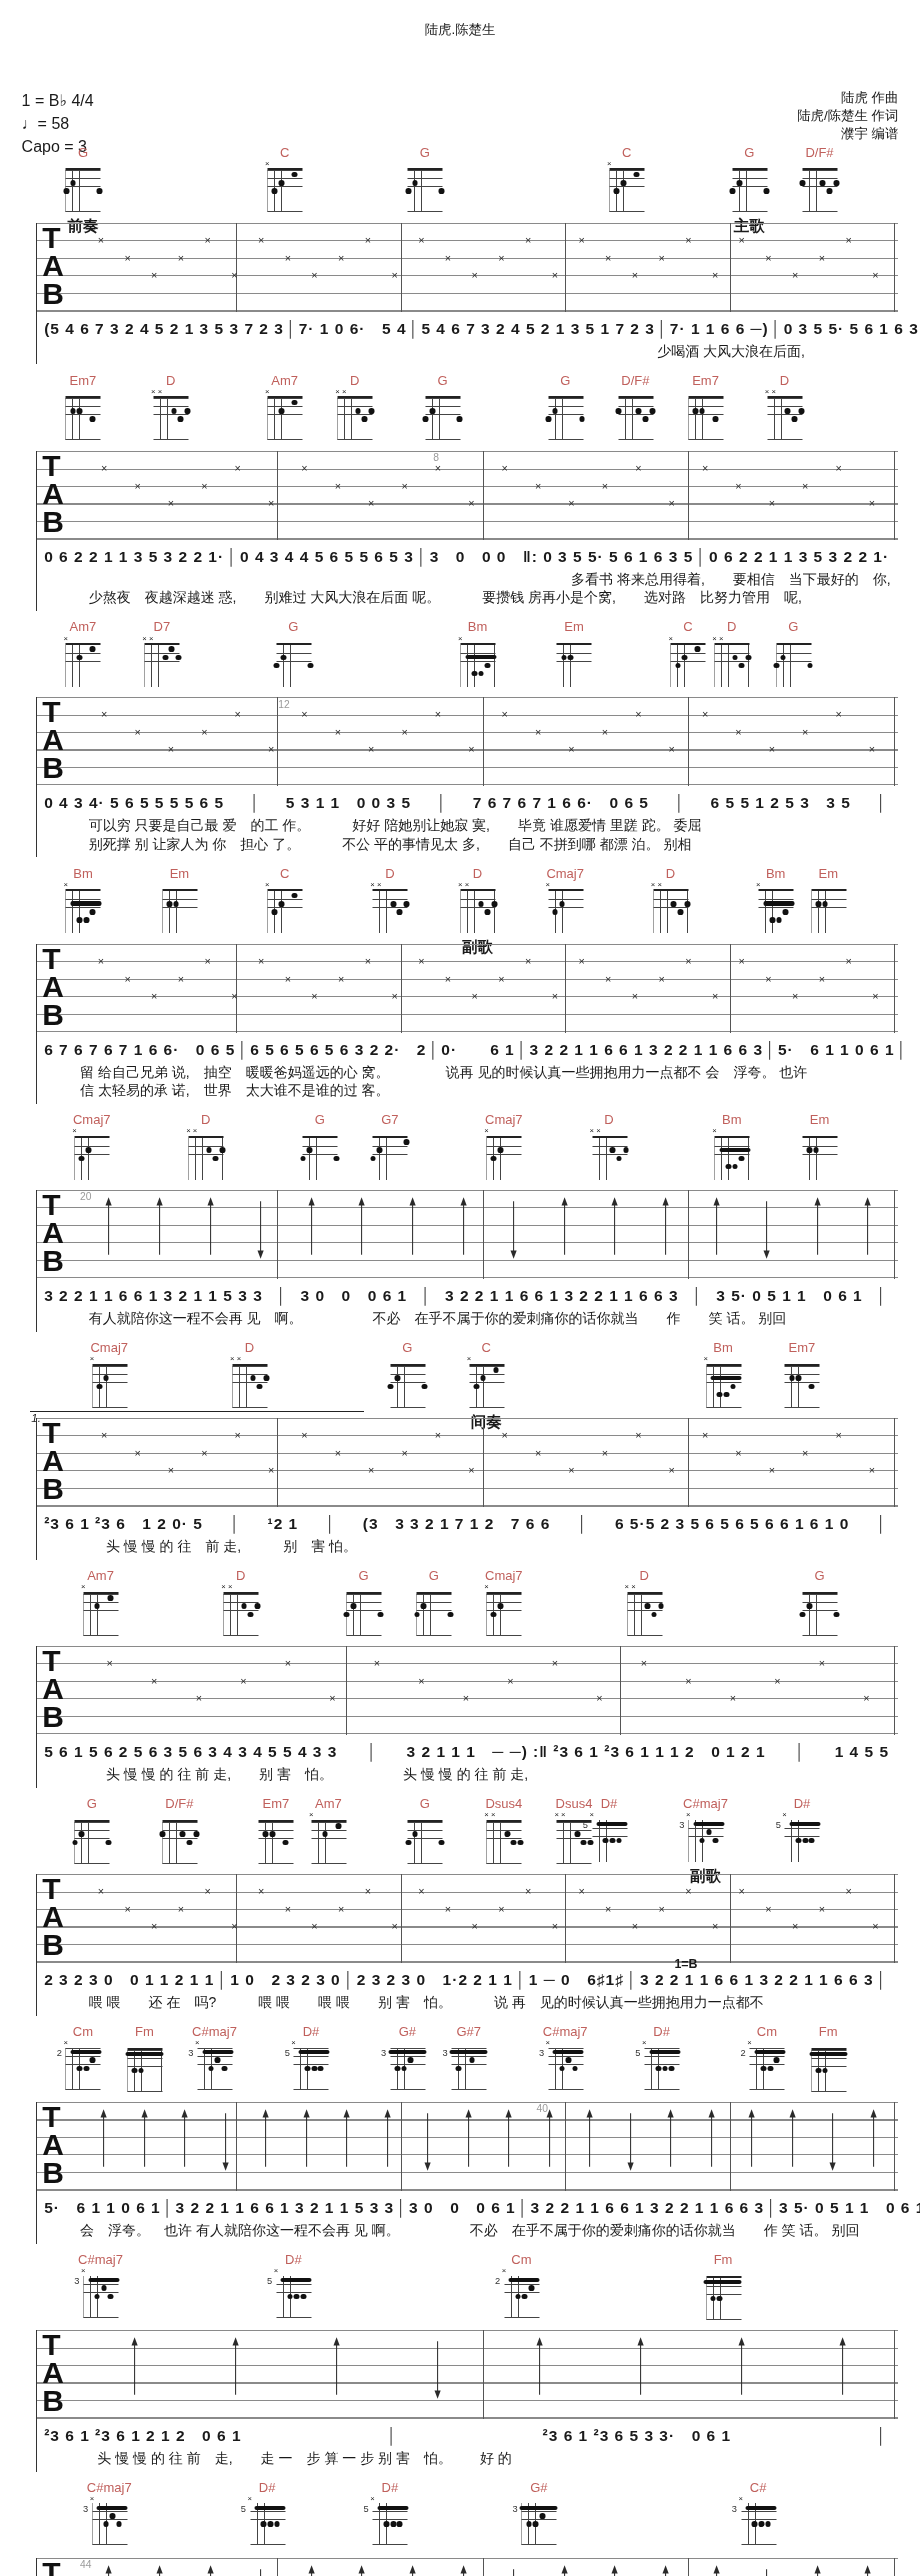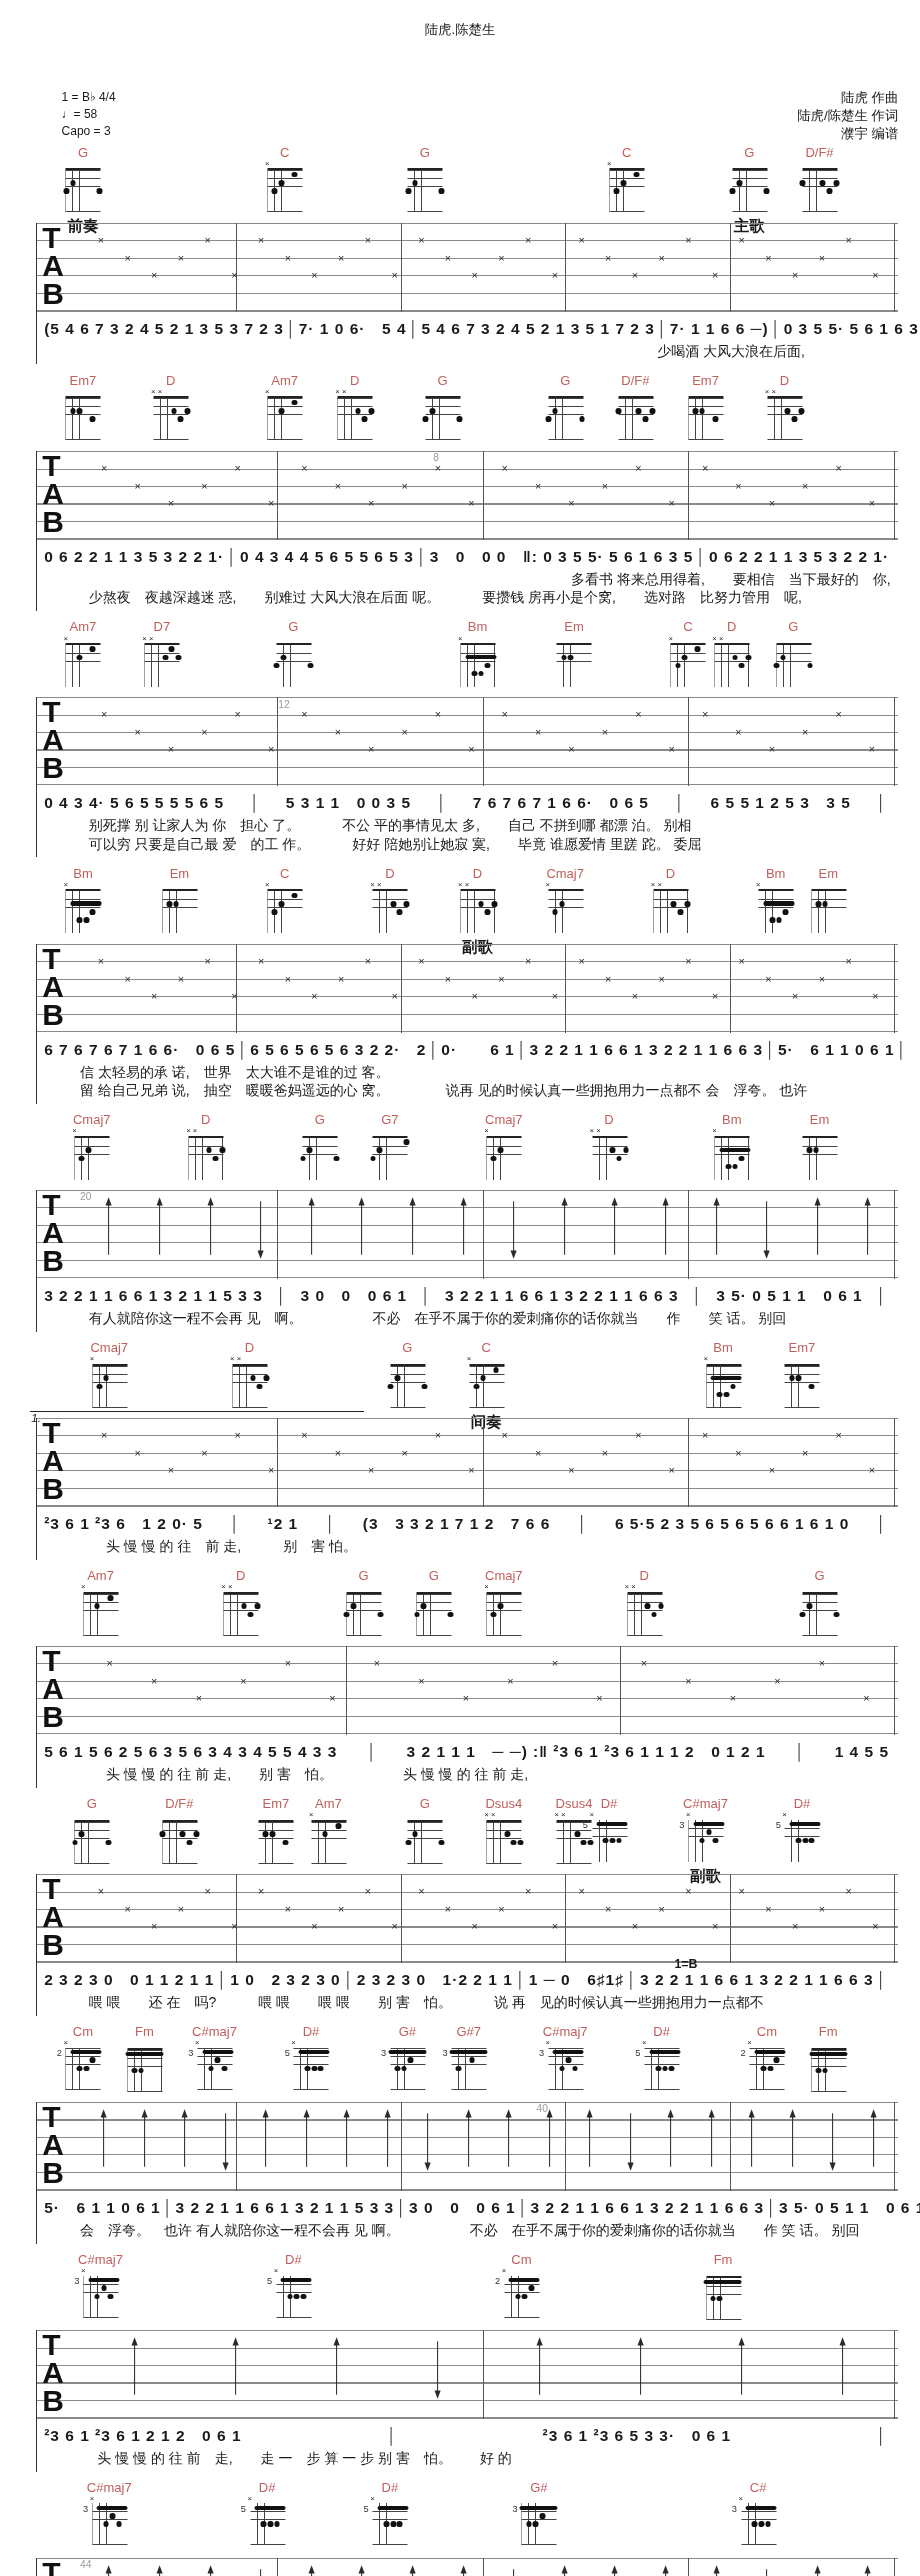--- a/index.html
+++ b/index.html
@@ -3,21 +3,21 @@
 <meta charset="utf-8">
 <style>
   html,body{margin:0;padding:0;background:#fff;}
   body{width:920px;font-family:"Liberation Sans","DejaVu Sans",sans-serif;color:#1a1a1a;}
   .sheet{position:relative;padding:17.5px 21.6px 41px 21.6px;box-sizing:border-box;}
 
   
   .header{position:relative;height:124px;}
   .title{margin:9.3px 0 0 0;text-align:center;font-size:25px;font-weight:700;letter-spacing:1px;}
   .subtitle{text-align:center;font-size:13.4px;margin-top:3.1px;}
-  .meta-left{position:absolute;left:0;top:68px;font-size:12px;line-height:1.45;margin-left:40px;}
+  .meta-left{position:absolute;left:0;top:68px;font-size:16px;line-height:1.45;}
   .meta-right{position:absolute;right:0;top:68px;font-size:13.4px;line-height:1.35;text-align:right;}
 
   
   .system{position:relative;margin-bottom:8.2px;}
   .chord-row{position:relative;height:78px;}
   .chord{position:absolute;top:0;transform:translateX(-50%);width:57px;text-align:center;}
   .chord-name{font-size:13px;height:15.5px;line-height:15.5px;font-weight:400;}
   .diag-wrap{position:relative;width:34px;margin:0 auto;}
   .mutes{position:relative;height:8.2px;}
   .mute{position:absolute;top:0;font-size:7.7px;color:#222;line-height:7.2px;}
@@ -490,22 +490,22 @@
             <span class="tabx" style="left: 73.3125%; top: 47px;">×</span>
             <span class="tabx" style="left: 77.1875%; top: 12.4px;">×</span>
             <span class="tabx" style="left: 81.0625%; top: 30px;">×</span>
             <span class="tabx" style="left: 84.9375%; top: 47px;">×</span>
             <span class="tabx" style="left: 88.8125%; top: 30px;">×</span>
             <span class="tabx" style="left: 92.6875%; top: 12.4px;">×</span>
             <span class="tabx" style="left: 96.5625%; top: 47px;">×</span>
           </div>
       <div class="melody"><span class="mseg">0 4 3 4· 5 6 5 5 5 5 6 5</span><span class="mbar">│</span><span class="mseg">5 3 1 1　0 0 3 5</span><span class="mbar">│</span><span class="mseg">7 6 7 6 7 1 6 6·　0 6 5</span><span class="mbar">│</span><span class="mseg">6 5 5 1 2 5 3　3 5</span><span class="mbar">│</span></div>
       <div class="lyrics">
+            <div class="lyric" style="padding-left: 6%;">可以穷 只要是自己最 爱　的工 作。　　　好好 陪她别让她寂 寞,　　毕竟 谁愿爱情 里蹉 跎。 委屈</div>
             <div class="lyric" style="padding-left: 6%;">别死撑 别 让家人为 你　担心 了。　　　不公 平的事情见太 多,　　自己 不拼到哪 都漂 泊。 别相</div>
-            <div class="lyric" style="padding-left: 6%;">可以穷 只要是自己最 爱　的工 作。　　　好好 陪她别让她寂 寞,　　毕竟 谁愿爱情 里蹉 跎。 委屈</div>
           </div>
     </div>
   </section>
 
   <section class="system">
     <div class="chord-row">
           <div class="chord" style="left: 7%;">
             <div class="chord-name" style="color: rgb(192, 96, 92);">Bm</div>
             <div class="diag-wrap">
               <div class="mutes">
@@ -660,22 +660,22 @@
             <span class="tabx" style="left: 78.35%; top: 47px;">×</span>
             <span class="tabx" style="left: 81.45%; top: 12.4px;">×</span>
             <span class="tabx" style="left: 84.55%; top: 30px;">×</span>
             <span class="tabx" style="left: 87.65%; top: 47px;">×</span>
             <span class="tabx" style="left: 90.75%; top: 30px;">×</span>
             <span class="tabx" style="left: 93.85%; top: 12.4px;">×</span>
             <span class="tabx" style="left: 96.95%; top: 47px;">×</span>
           </div>
       <div class="melody"><span class="mseg">6 7 6 7 6 7 1 6 6·　0 6 5</span><span class="mbar">│</span><span class="mseg">6 5 6 5 6 5 6 3 2 2·　2</span><span class="mbar">│</span><span class="mseg">0·　　6 1</span><span class="mbar">│</span><span class="mseg">3 2 2 1 1 6 6 1 3 2 2 1 1 6 6 3</span><span class="mbar">│</span><span class="mseg">5·　6 1 1 0 6 1</span><span class="mbar">│</span></div>
       <div class="lyrics">
+            <div class="lyric" style="padding-left: 5%;">留 给自己兄弟 说,　抽空　暖暖爸妈遥远的心 窝。　　　　说再 见的时候认真一些拥抱用力一点都不 会　浮夸。 也许</div>
             <div class="lyric" style="padding-left: 5%;">信 太轻易的承 诺,　世界　太大谁不是谁的过 客。</div>
-            <div class="lyric" style="padding-left: 5%;">留 给自己兄弟 说,　抽空　暖暖爸妈遥远的心 窝。　　　　说再 见的时候认真一些拥抱用力一点都不 会　浮夸。 也许</div>
           </div>
     </div>
   </section>
 
   <section class="system">
     <div class="chord-row">
           <div class="chord" style="left: 8%;">
             <div class="chord-name" style="color: rgb(192, 96, 92);">Cmaj7</div>
             <div class="diag-wrap">
               <div class="mutes">

